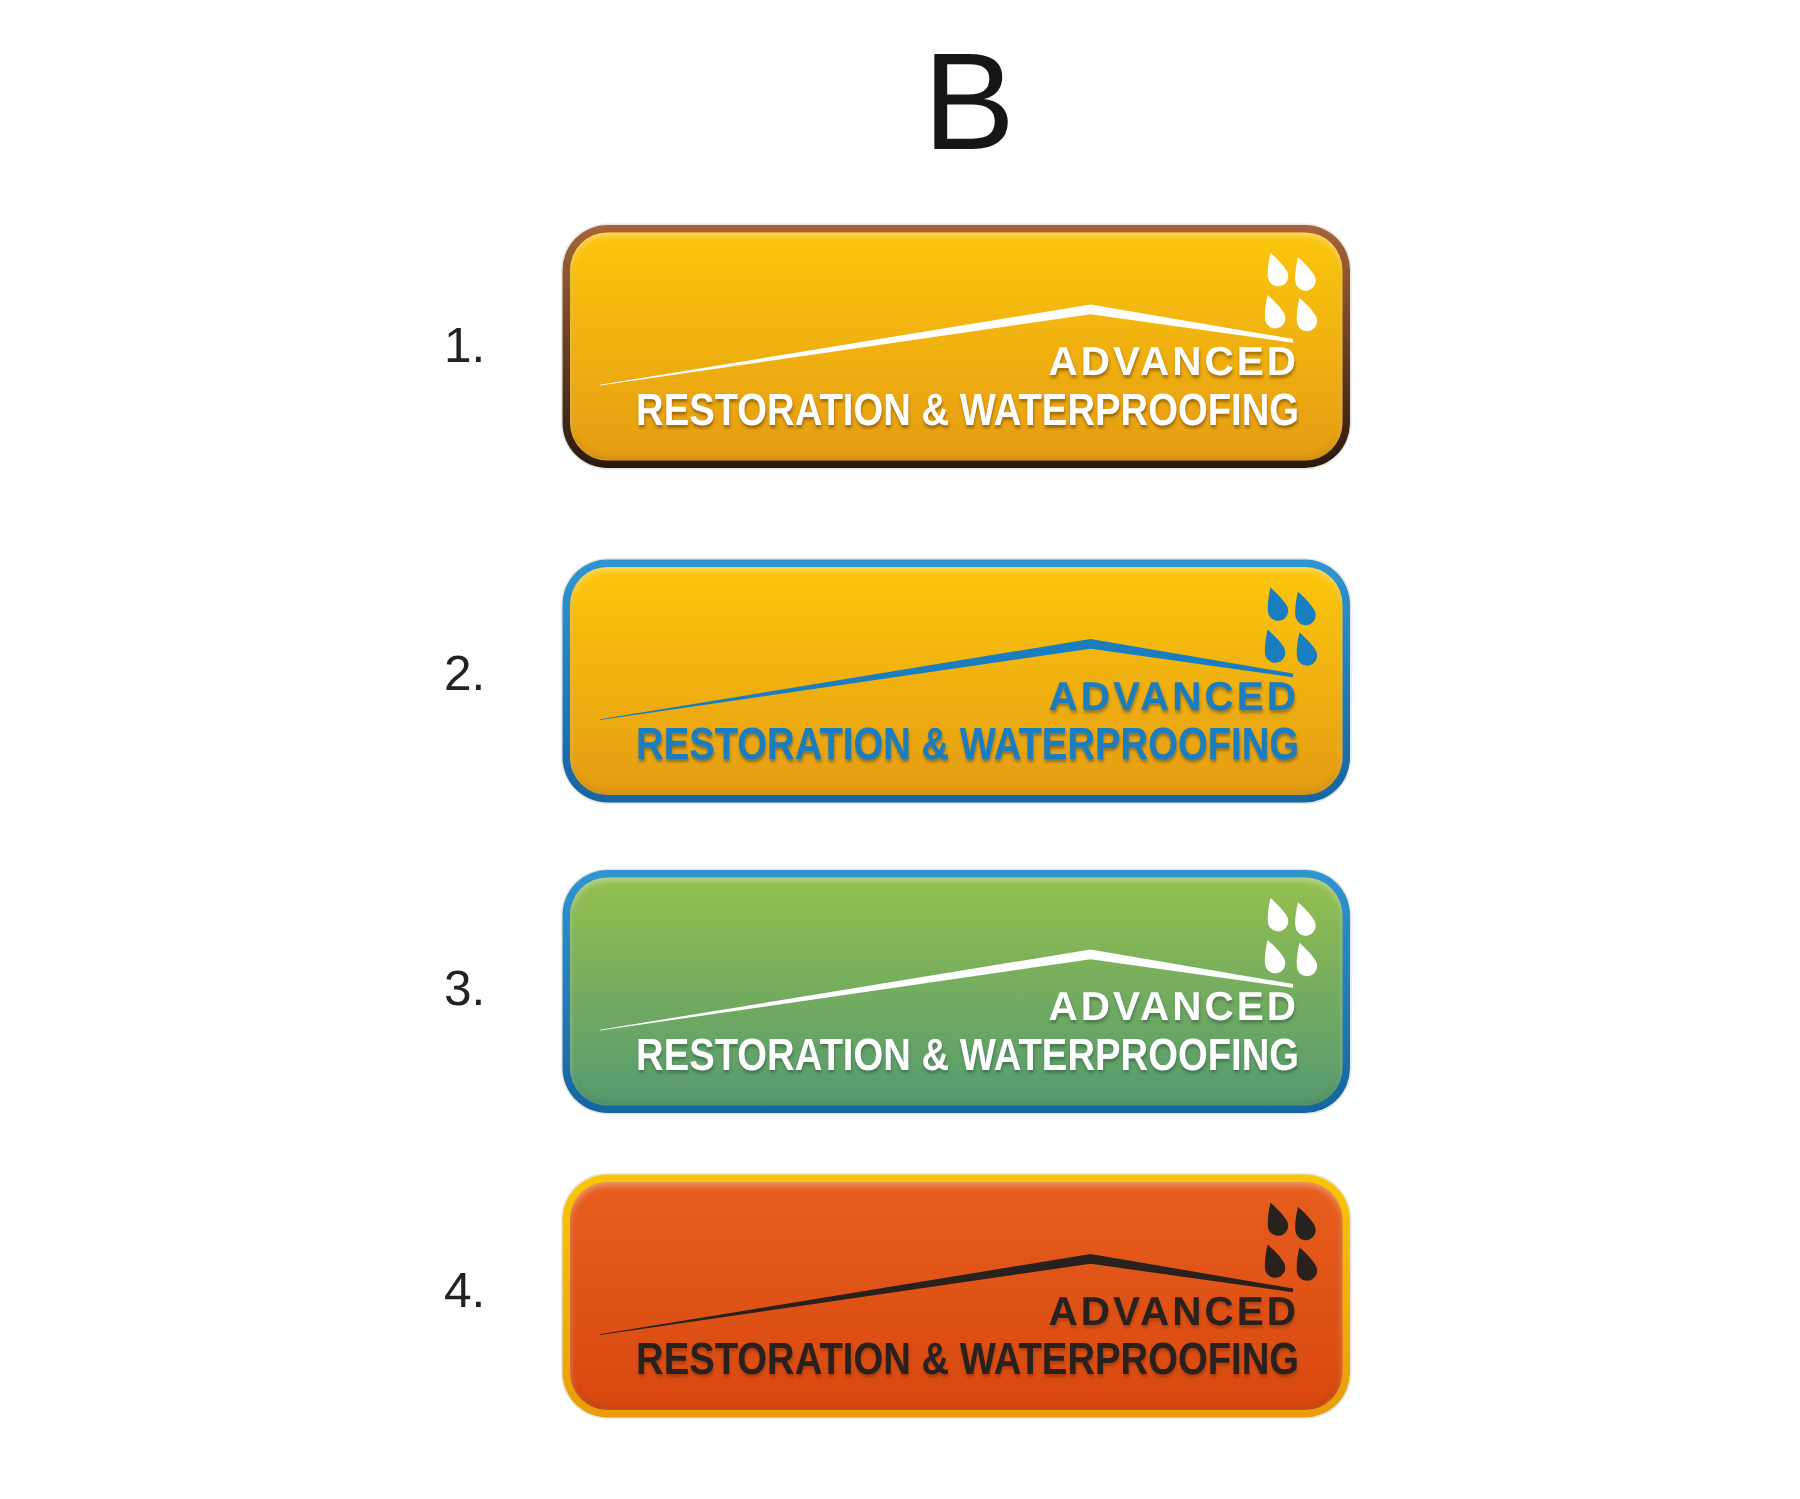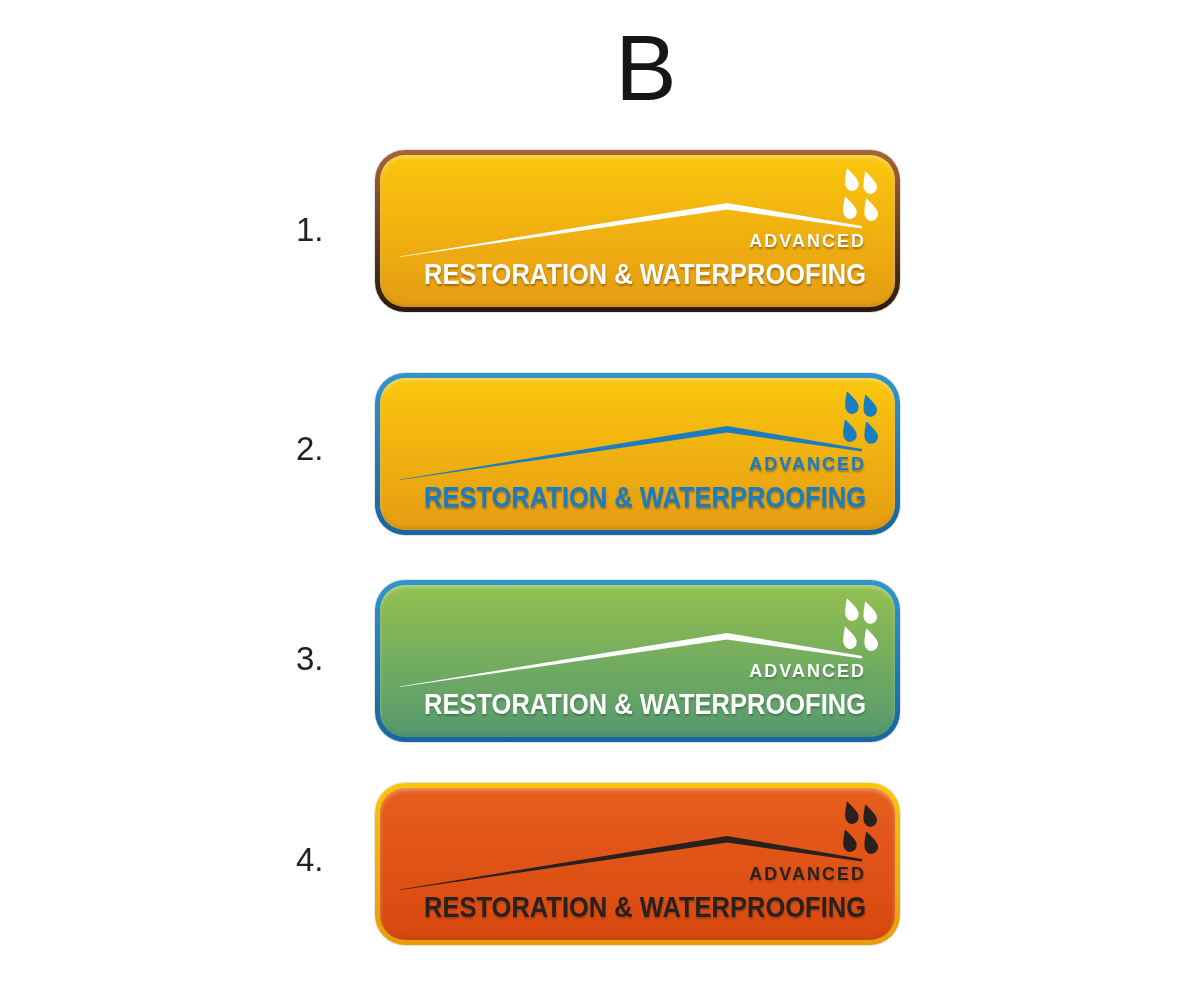--- a/index.html
+++ b/index.html
@@ -60,21 +60,21 @@
     width:40px;height:56px;
     display:block;
   }
   .brand{
     position:absolute;
     right:29px;top:71px;
     text-align:right;
     color:var(--art);
   }
   .brand .l1{
-    font-size:18px;
+    font-size:27px;
     font-weight:700;
     letter-spacing:2px;
     line-height:30px;
     white-space:nowrap;
     text-shadow:0.5px 2px 2px var(--shadow);
   }
   .brand .l2{
     font-size:30px;
     font-weight:700;
     letter-spacing:0px;

